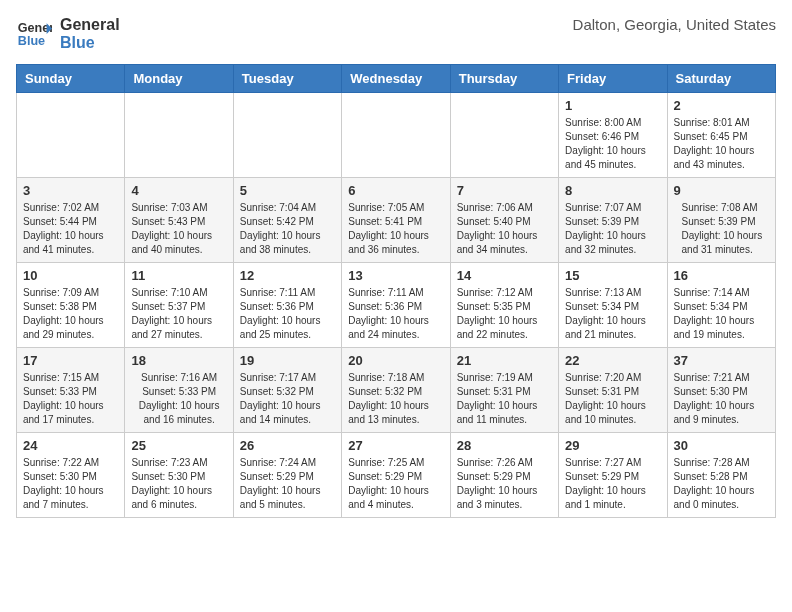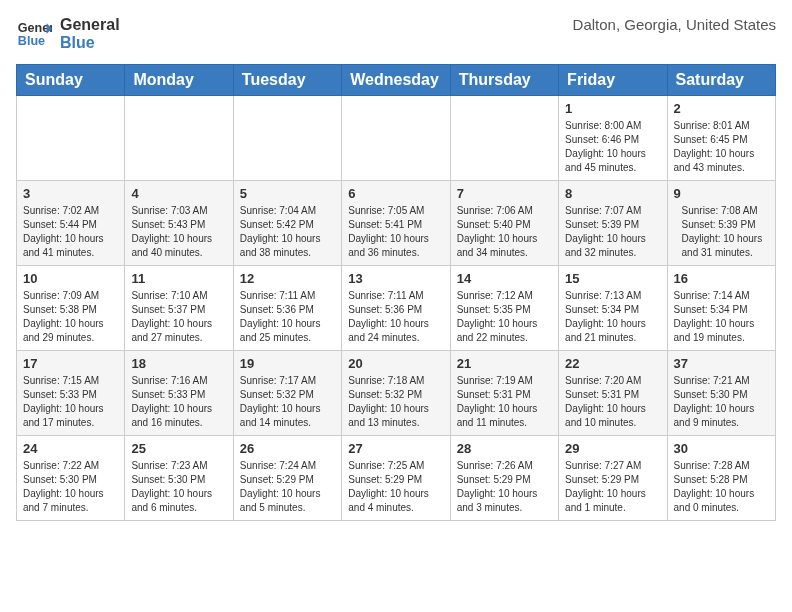--- a/index.html
+++ b/index.html
@@ -37,21 +37,21 @@
       font-size: 15px;
       color: #555;
     }
     .calendar {
       width: 100%;
       border-collapse: collapse;
     }
     .calendar th {
       background: #3a7bbf;
       color: #fff;
-      font-size: 16px;
+      font-size: 13px;
       font-weight: bold;
       padding: 6px 8px;
       text-align: left;
       border: 1px solid #2a6aaf;
     }
     .calendar td {
       border: 1px solid #ccc;
       vertical-align: top;
       padding: 5px 6px;
       width: 108px;
@@ -240,21 +240,21 @@
       <tr>
         <td>
           <span class="day-num">17</span>
           <div class="day-info" style="white-space: pre-line;">Sunrise: 7:15 AM
 Sunset: 5:33 PM
 Daylight: 10 hours
 and 17 minutes.</div>
         </td>
         <td>
           <span class="day-num">18</span>
-          <div class="day-info" style="white-space: pre-line;">Sunrise: 7:16 AM
+          <div class="day-info" style="white-space: pre-line; text-align: center;">Sunrise: 7:16 AM
 Sunset: 5:33 PM
 Daylight: 10 hours
 and 16 minutes.</div>
         </td>
         <td>
           <span class="day-num">19</span>
           <div class="day-info" style="white-space: pre-line;">Sunrise: 7:17 AM
 Sunset: 5:32 PM
 Daylight: 10 hours
 and 14 minutes.</div>

